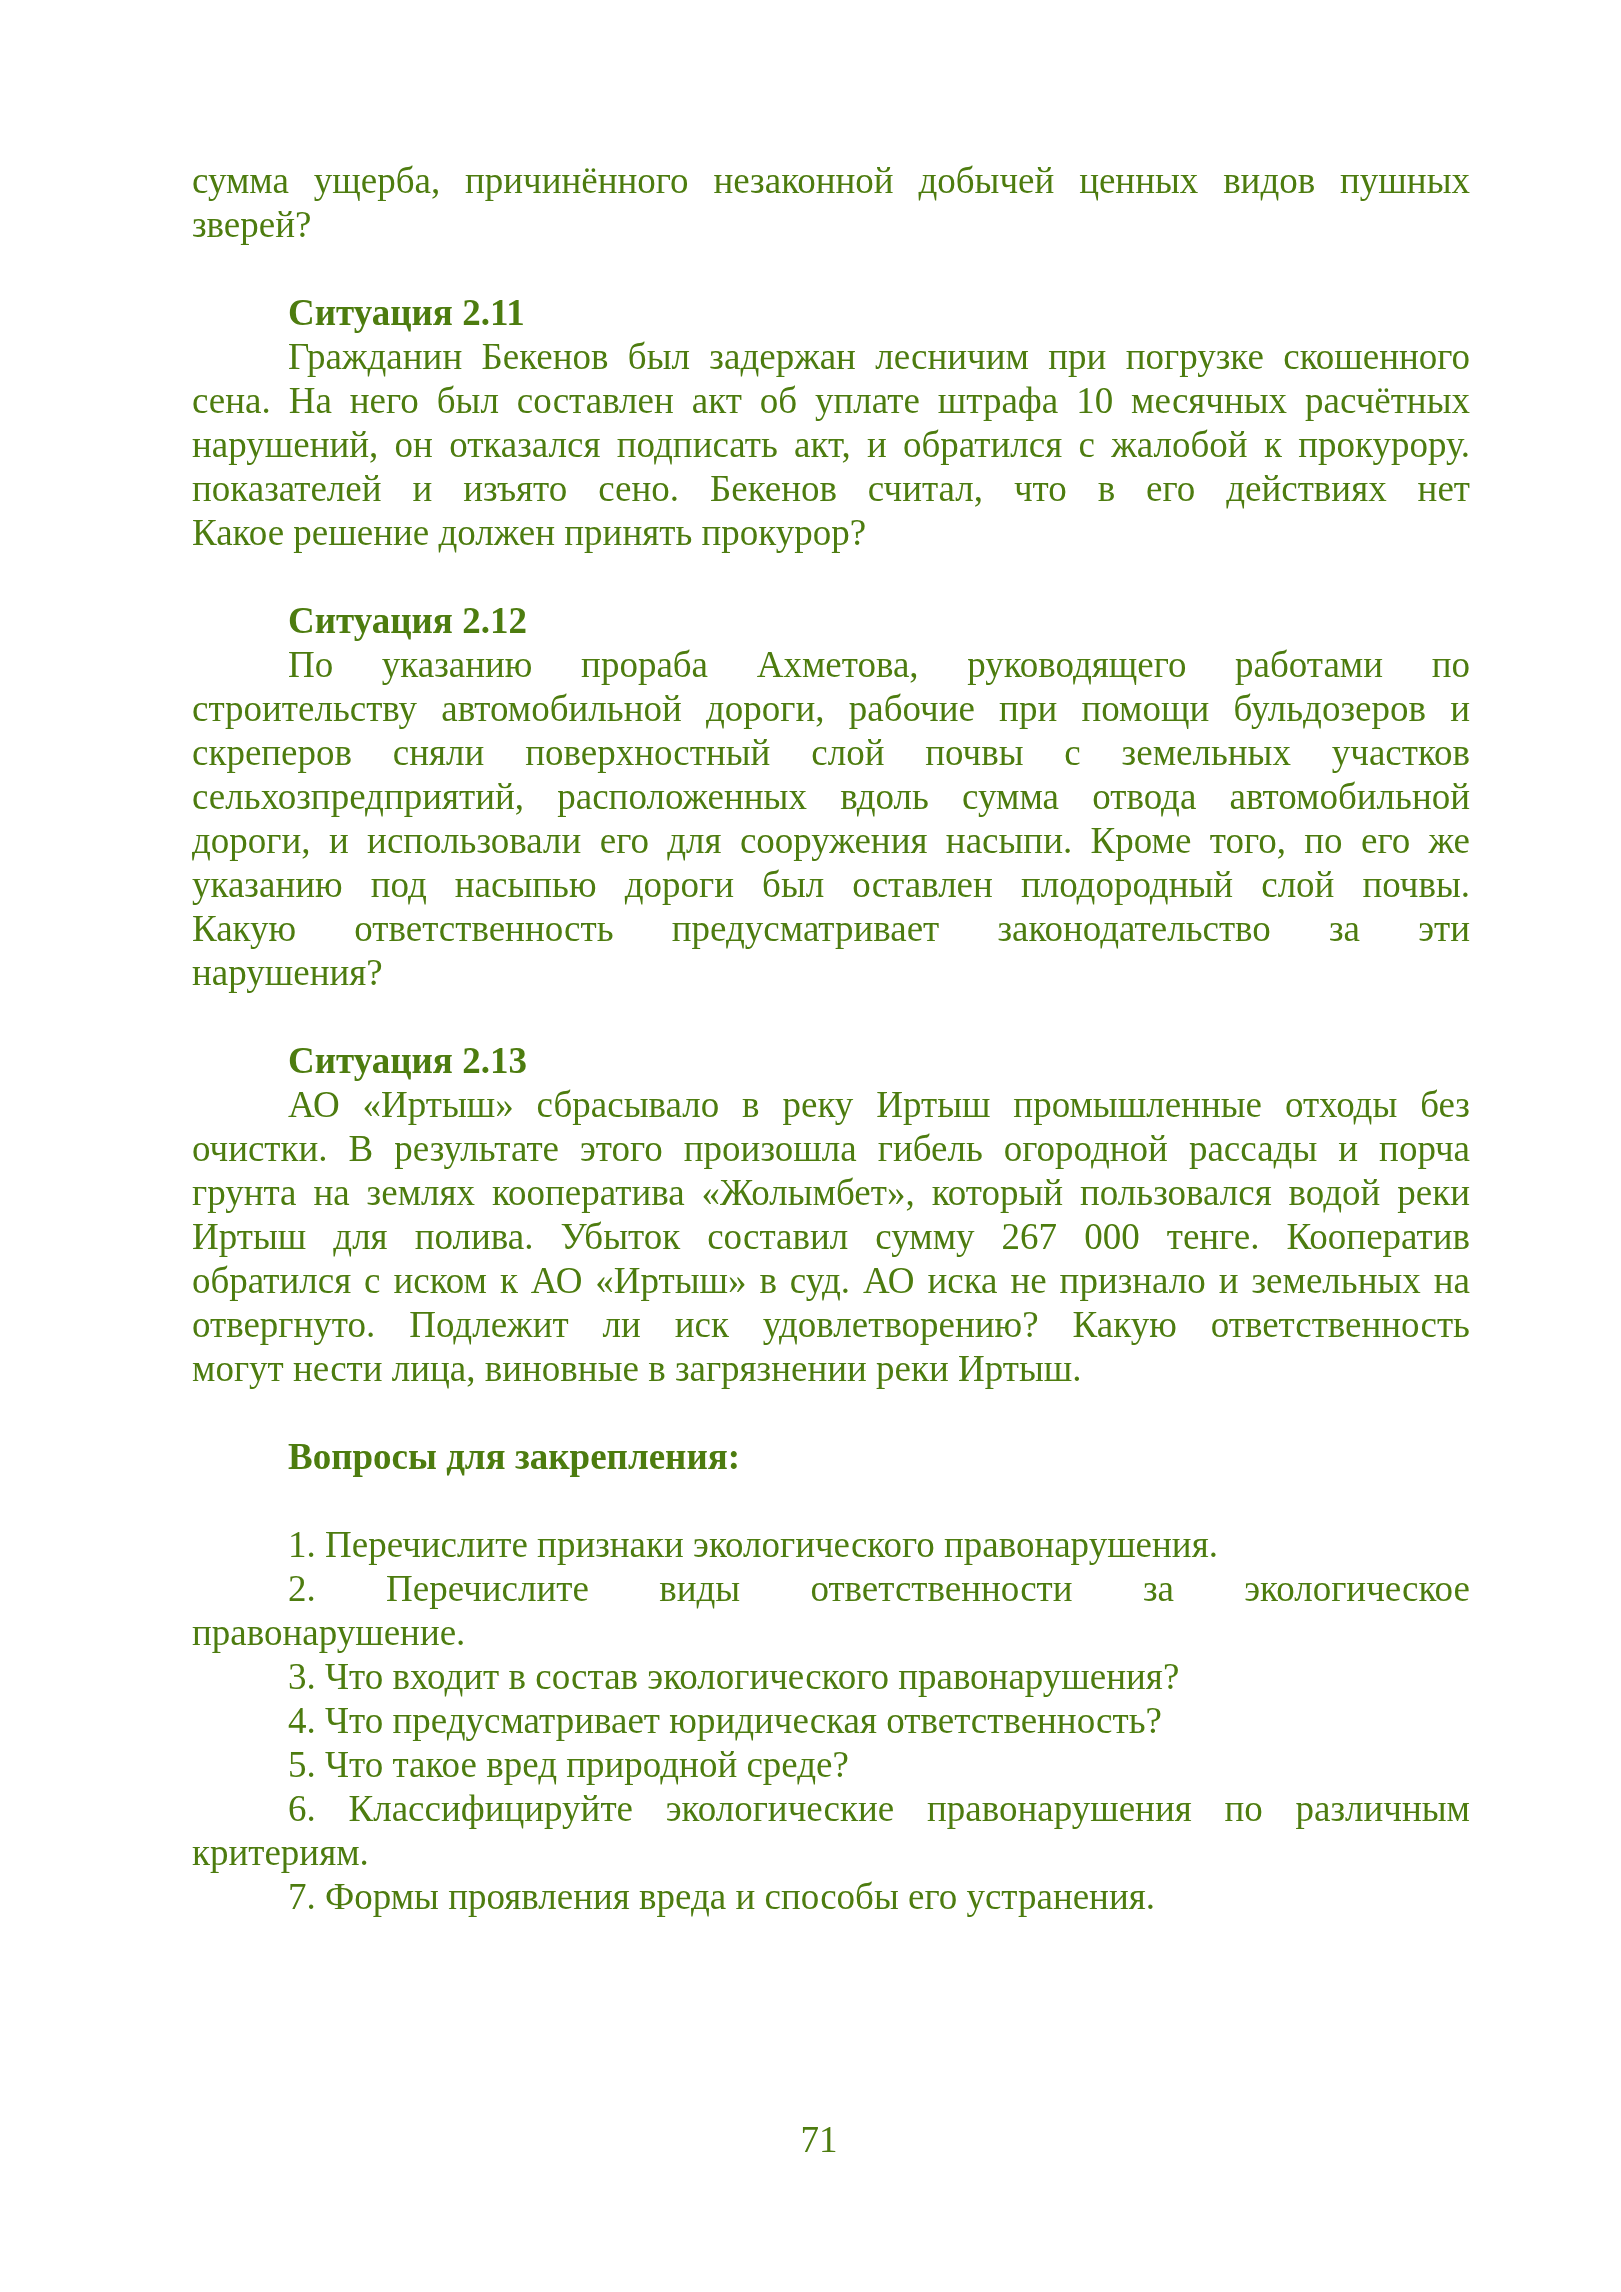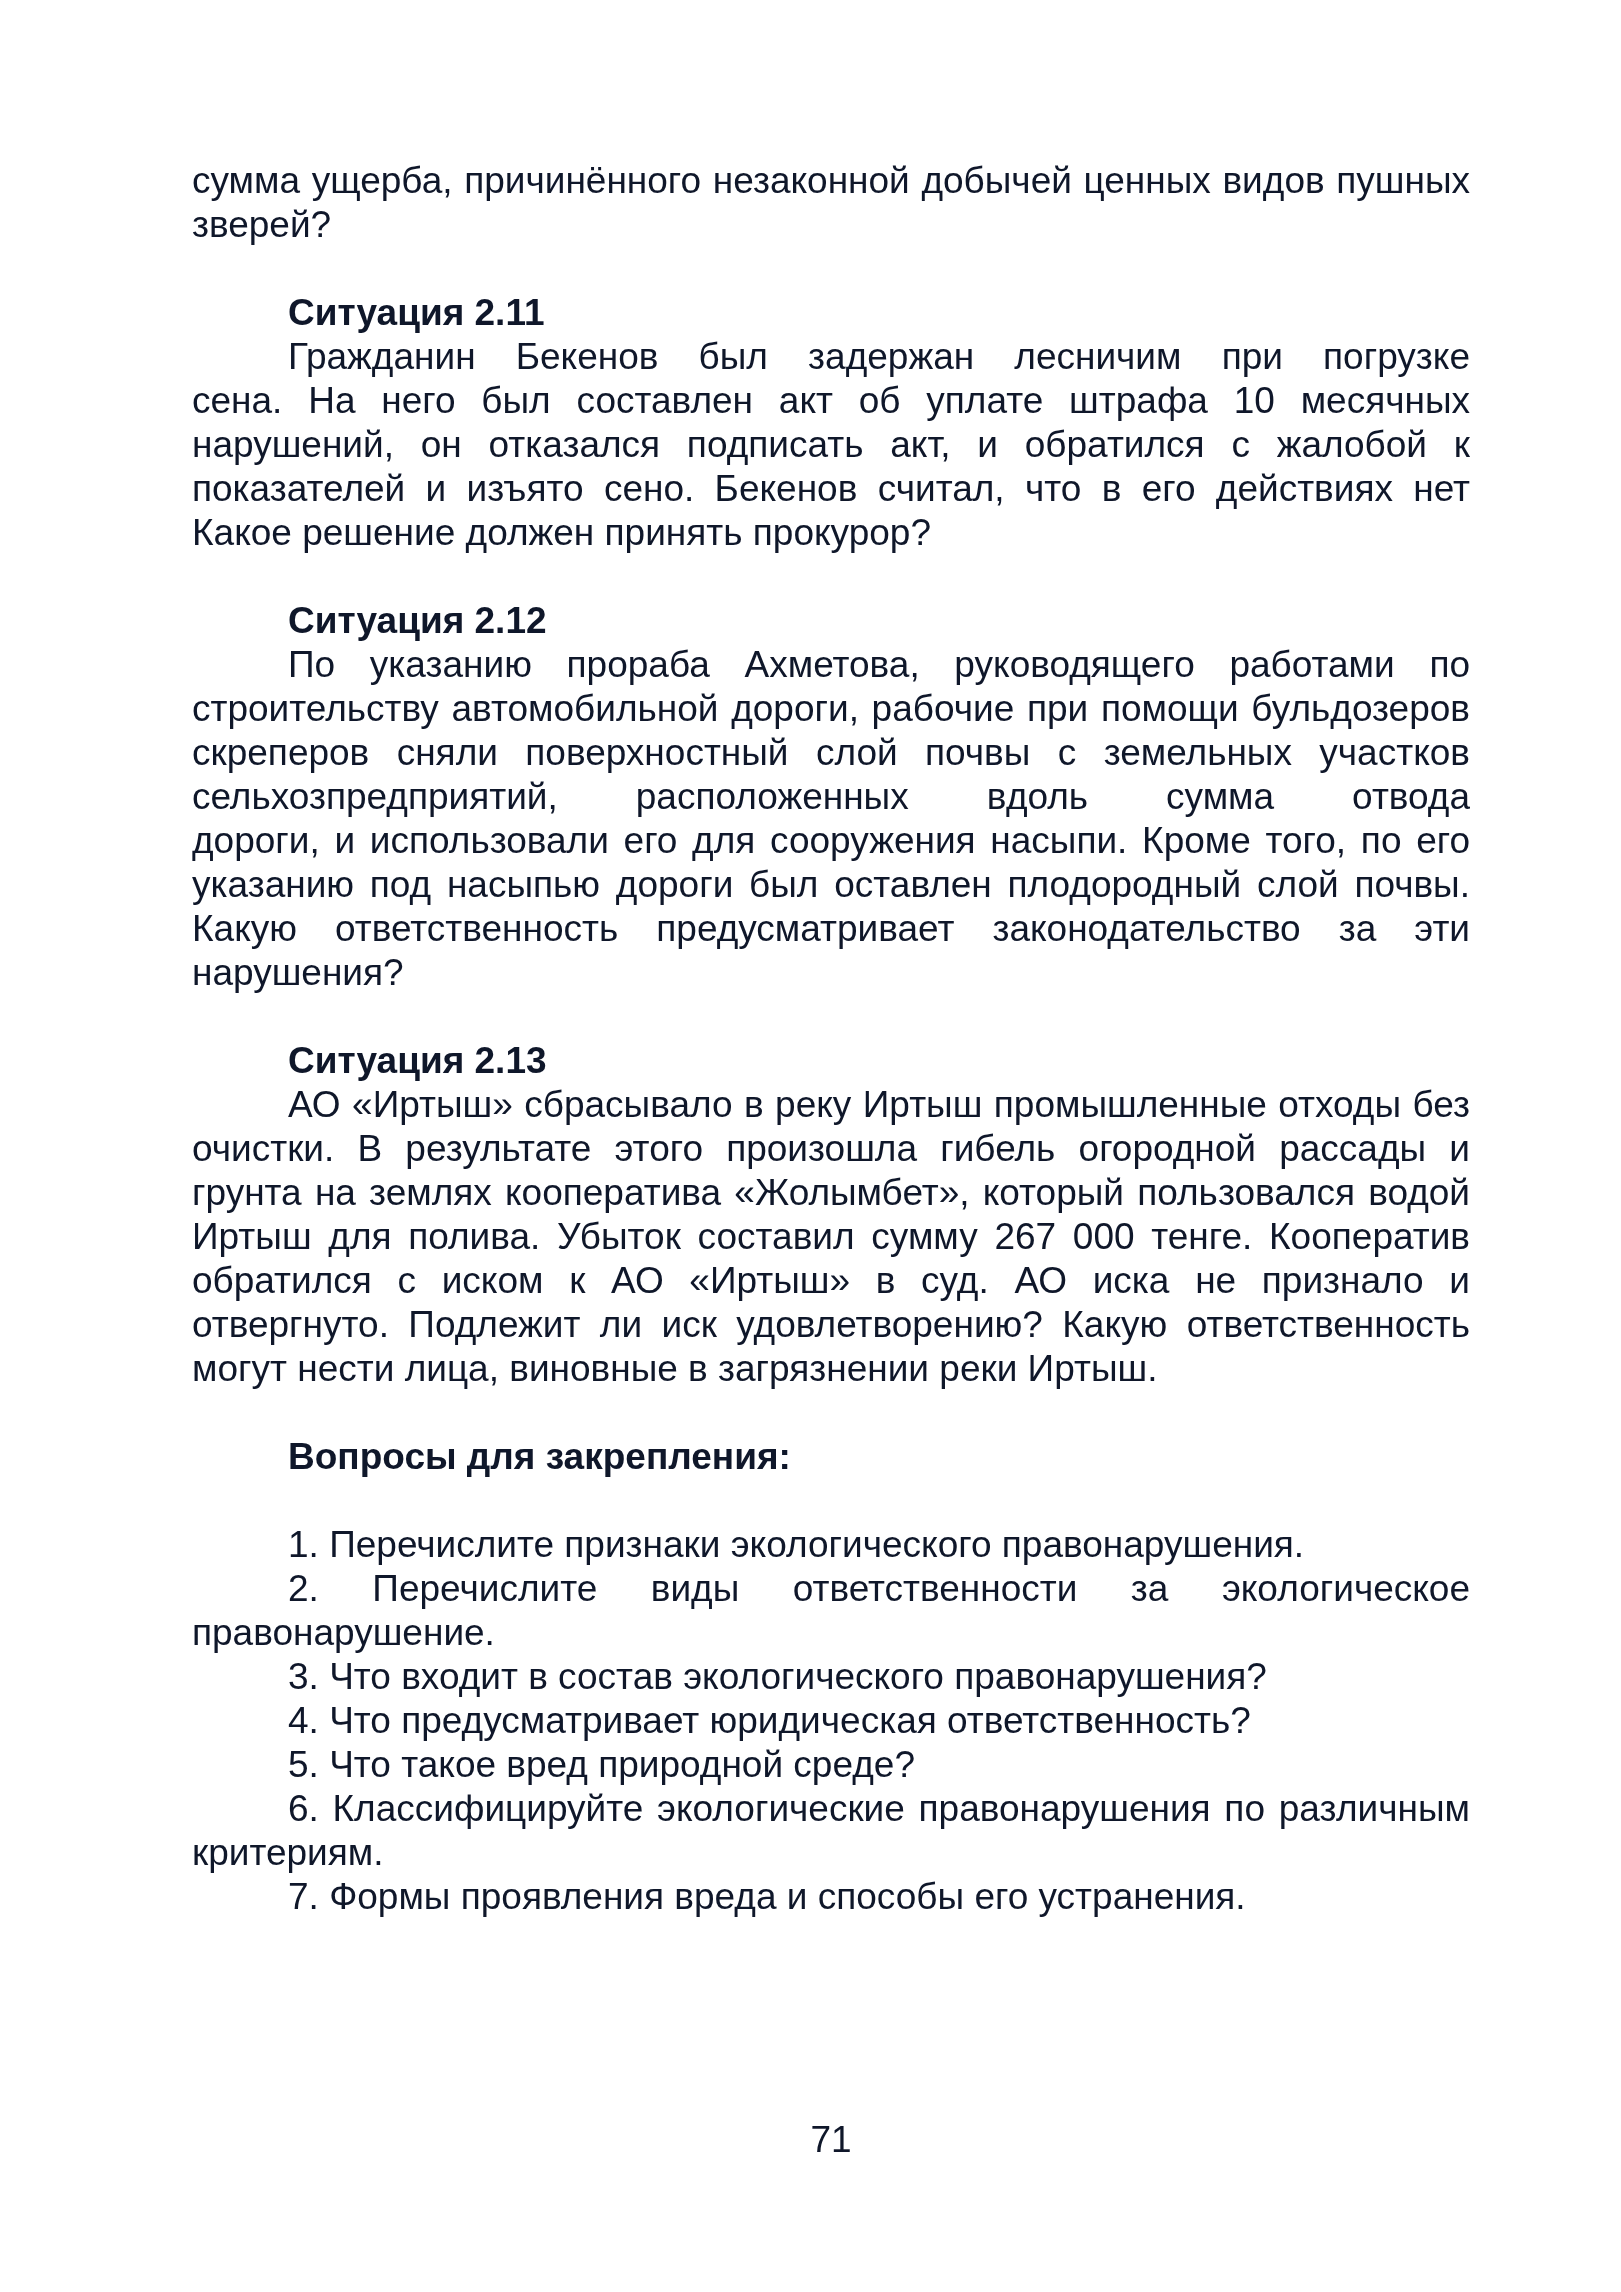--- a/index.html
+++ b/index.html
@@ -2,22 +2,22 @@
 <html><head>
 <meta charset="utf-8">
 <style>
   * { margin: 0; padding: 0; box-sizing: border-box; }
   html, body { width: 1621px; height: 2293px; background: #ffffff; }
   .page {
     position: relative;
     width: 1621px;
     height: 2293px;
     background: #ffffff;
-    color: #0f172a;
-    font-family: Liberation Sans, sans-serif;
+    color: #4d7c0f;
+    font-family: Liberation Serif, serif;
     font-size: 37px;
     line-height: 44px;
   }
   .text-block {
     position: absolute;
     left: 192px;
     top: 159px;
     width: 1278px;
   }
   .para { width: 100%; }
@@ -25,21 +25,21 @@
   
   .just { text-align: justify; text-align-last: justify; }
   
   .last { text-align: right; text-align-last: left; }
   
   .ind { padding-left: 96px; }
   .heading { font-weight: bold; height: 44px; overflow: hidden; }
   .blank { height: 44px; }
   .page-number {
     position: absolute;
-    left: 192px;
+    left: 180px;
     top: 2118px;
     width: 1278px;
     height: 44px;
     text-align: center;
   }
 </style>
 </head>
 <body>
 
 <div class="page">

